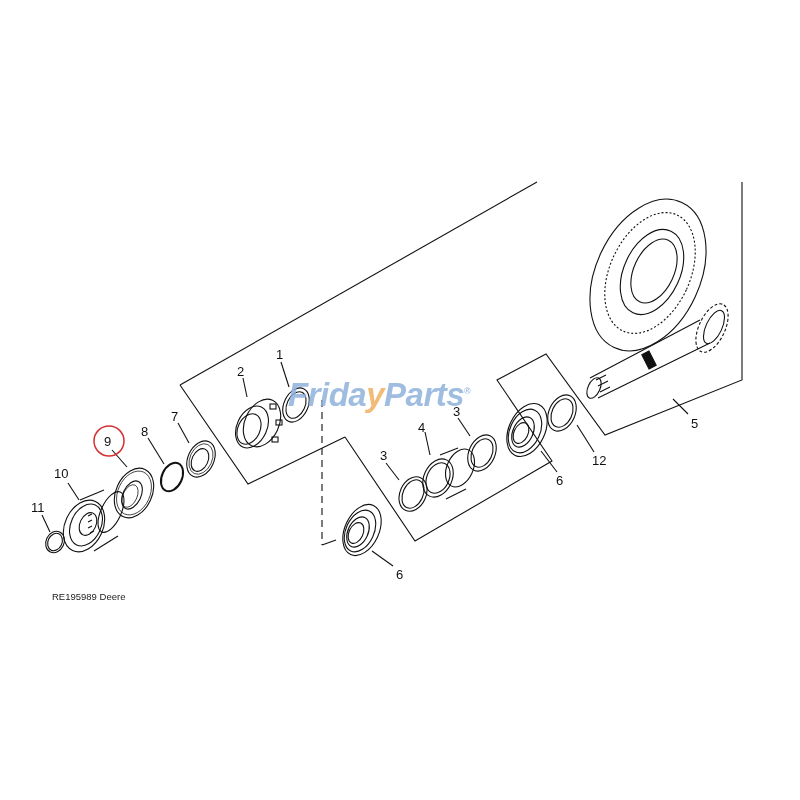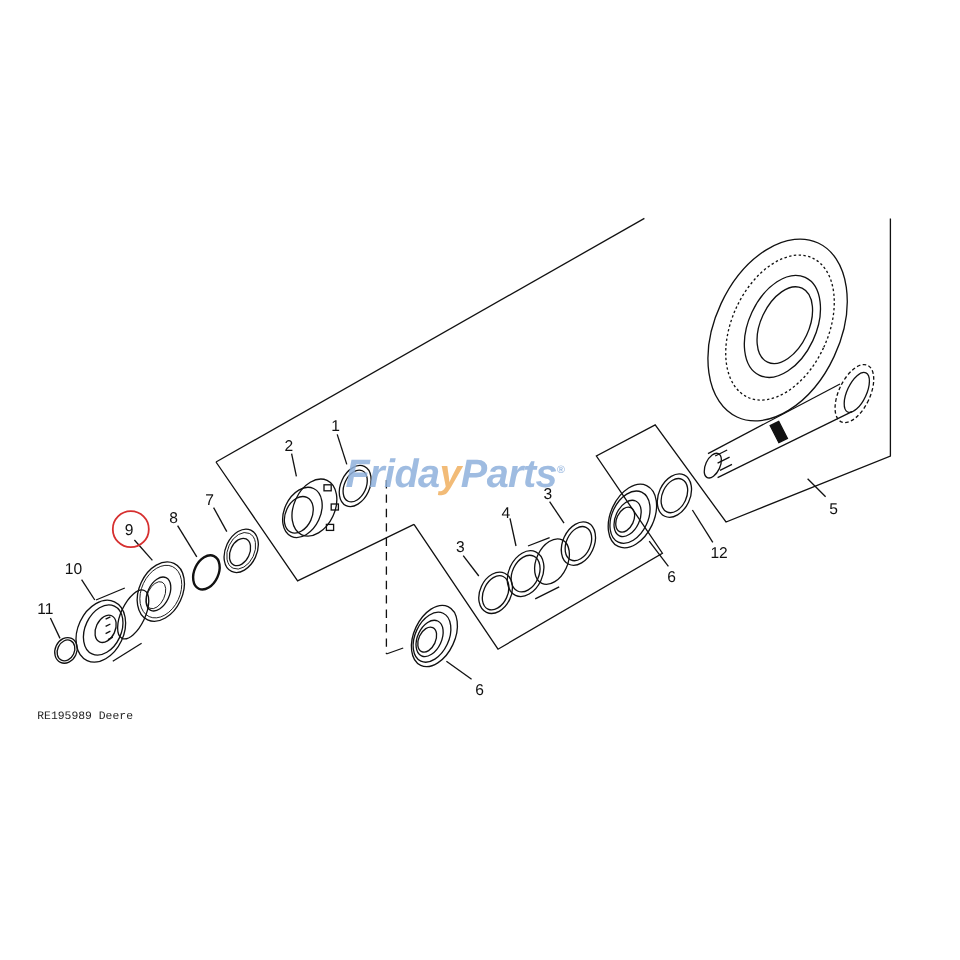--- a/index.html
+++ b/index.html
@@ -1,19 +1,19 @@
 <!DOCTYPE html>
 <html><head>
 <meta charset="utf-8">
 <style>
   html, body { margin: 0; padding: 0; background: #ffffff; }
   body { width: 800px; height: 800px; position: relative; overflow: hidden; font-family: "Liberation Sans", sans-serif; }
   #diagram { position: absolute; left: 0; top: 0; width: 800px; height: 800px; }
   .callout { font-family: "Liberation Sans", sans-serif; font-size: 13px; fill: #111; }
-  .caption { position: absolute; left: 31px; top: 591px; font-size: 9.5px; color: #222; font-family: Liberation Mono, monospace; }
+  .caption { position: absolute; left: 52px; top: 591px; font-size: 9.5px; color: #222; font-family: Liberation Sans, sans-serif; }
   .watermark { position: absolute; left: 288px; top: 376px; font-family: Liberation Sans, sans-serif; font-weight: bold; font-style: italic; font-size: 33px; letter-spacing: -0.5px; color: #8fb1dc; opacity: 0.85; white-space: nowrap; }
   .watermark .y { color: #f0b060; }
   .watermark .reg { font-size: 9px; vertical-align: super; color: #8fb1dc; font-style: normal; }
 </style>
 </head>
 <body>
 
 <svg id="diagram" viewBox="0 0 800 800" xmlns="http://www.w3.org/2000/svg">
   <g fill="none" stroke="#111" stroke-width="1.1">
 

